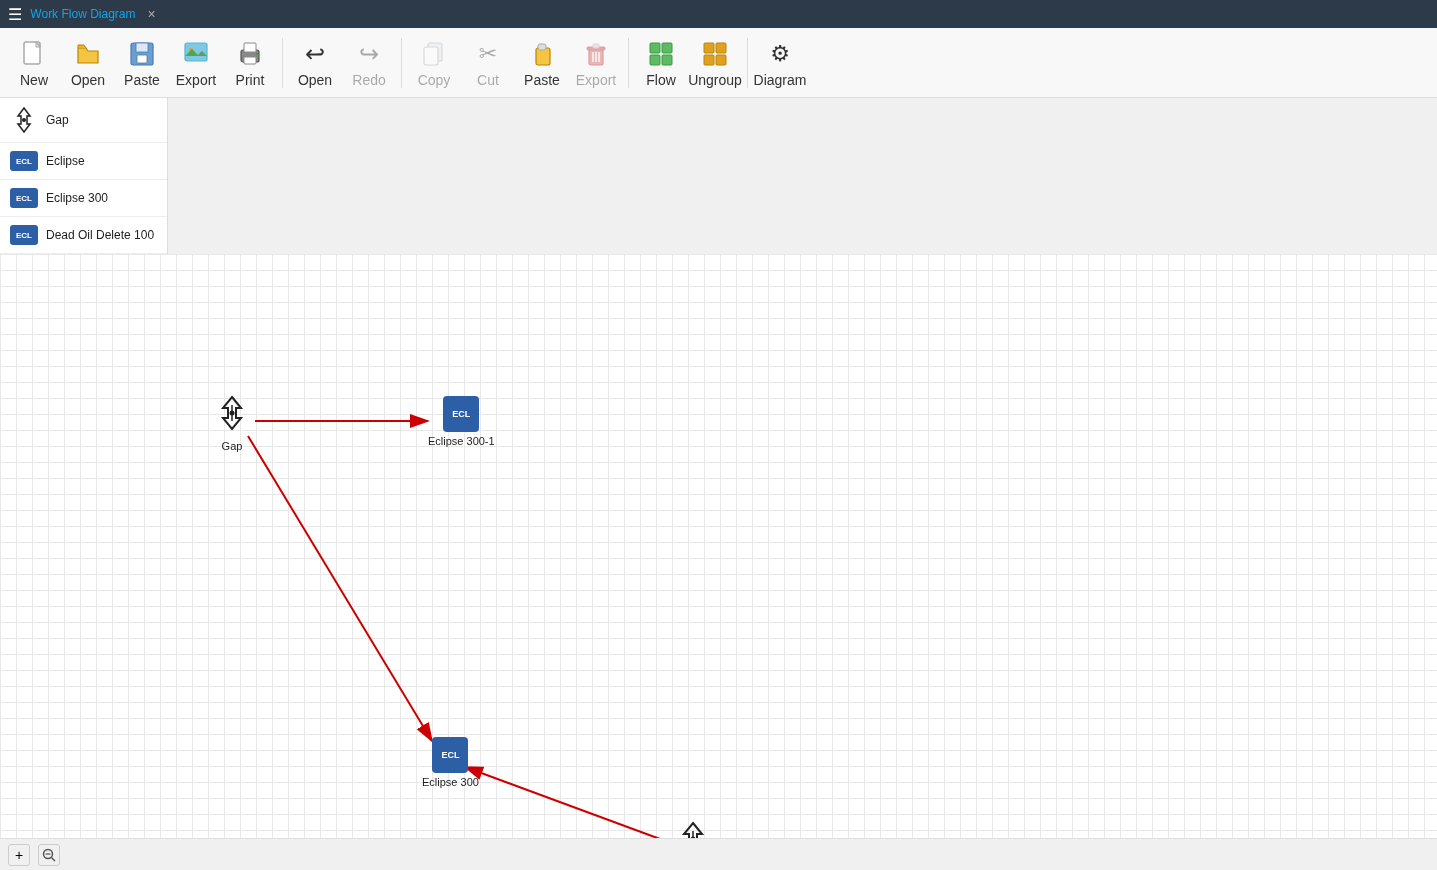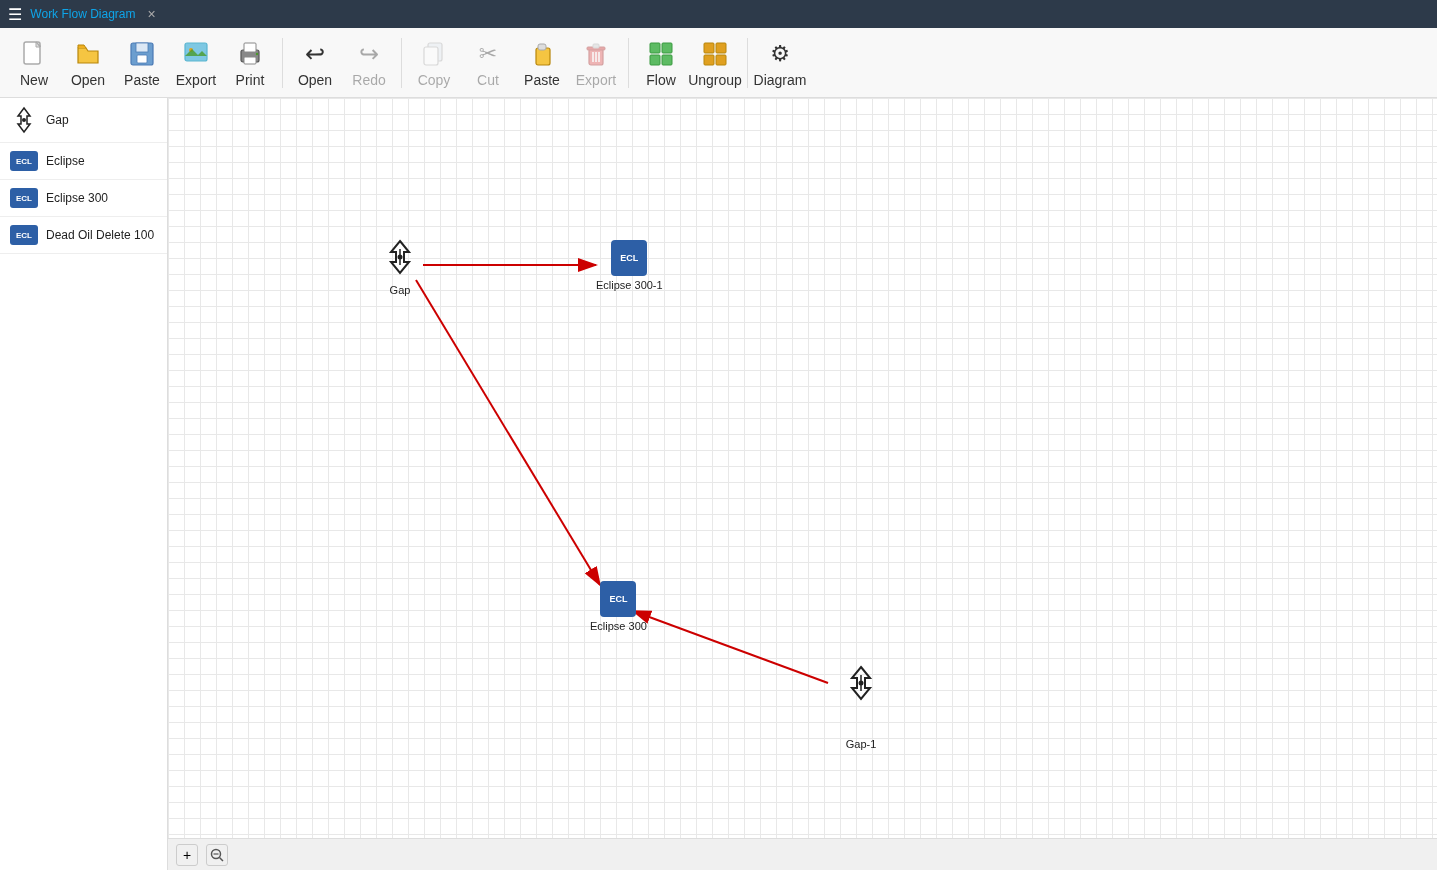--- a/index.html
+++ b/index.html
@@ -63,20 +63,21 @@
     }
     .toolbar-btn .tb-label { font-size: 14px; }
 
     
     .tb-sep { width: 1px; height: 50px; background: #ddd; margin: 0 4px; }
 
     
     #main {
       display: flex;
       height: calc(870px - 28px - 70px);
+      flex-direction: column;
     }
 
     
     #sidebar {
       width: 168px;
       background: #fff;
       border-right: 1px solid #ddd;
       display: flex;
       flex-direction: column;
       overflow-y: auto;

